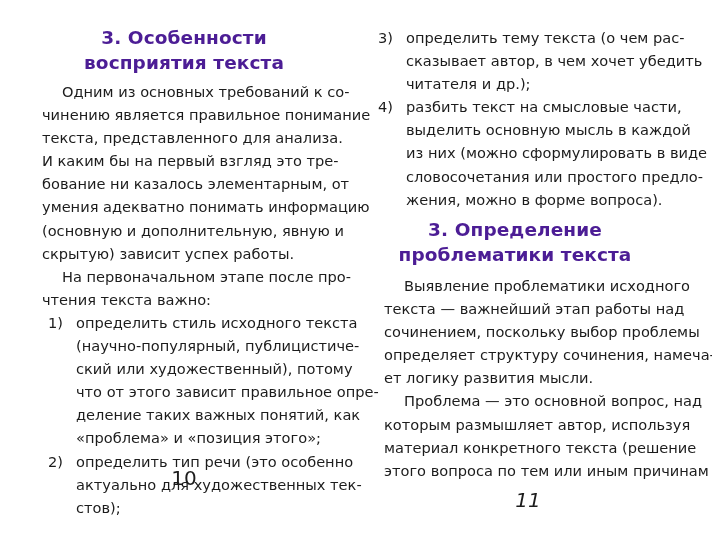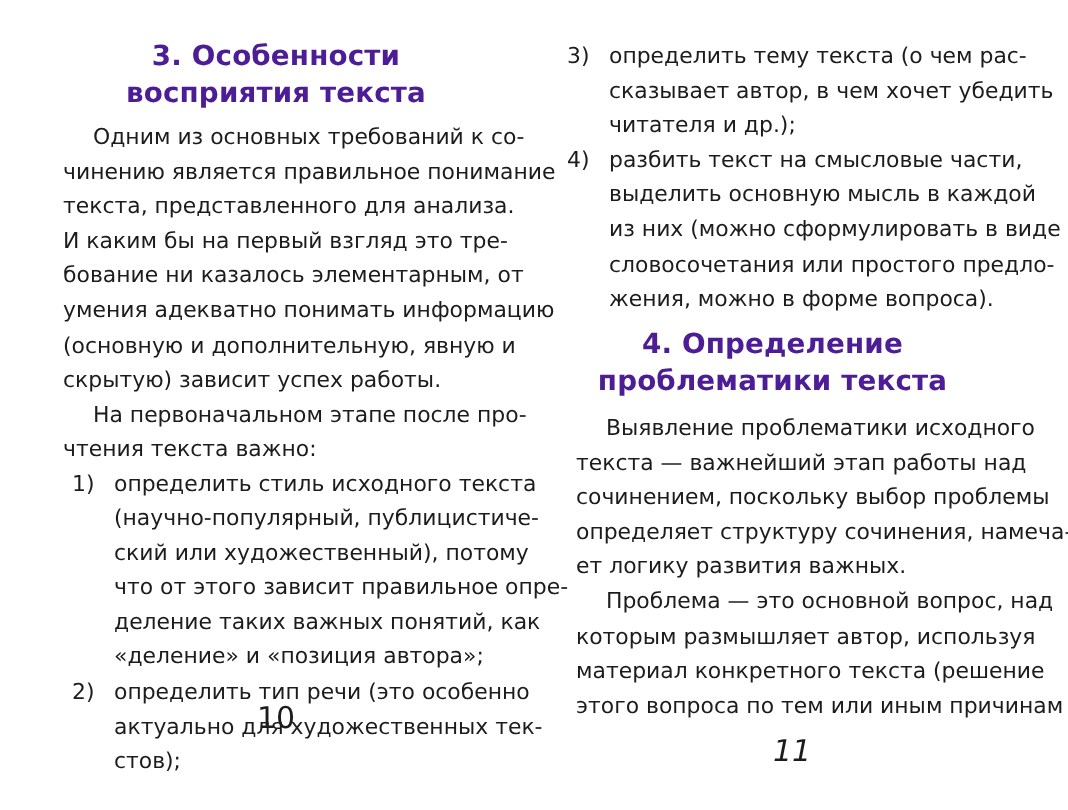--- a/index.html
+++ b/index.html
@@ -36,21 +36,21 @@
     <div class="line ind">На первоначальном этапе после про-</div>
     <div class="line last">чтения текста важно:</div>
 
     <div class="li">
       <span class="num line">1)</span>
       <div class="line">определить стиль исходного текста</div>
       <div class="line">(научно-популярный, публицистиче-</div>
       <div class="line">ский или художественный), потому</div>
       <div class="line">что от этого зависит правильное опре-</div>
       <div class="line">деление таких важных понятий, как</div>
-      <div class="line last">«деление» и «позиция автора»;</div>
+      <div class="line last">«проблема» и «позиция этого»;</div>
     </div>
     <div class="li">
       <span class="num line">2)</span>
       <div class="line">определить тип речи (это особенно</div>
       <div class="line">актуально для художественных тек-</div>
       <div class="line last">стов);</div>
     </div>
   </div>
   <div class="pagenum" style="top:466px; left:122px;">10</div>
 </div>
@@ -66,28 +66,28 @@
     <div class="li">
       <span class="num line" style="left:-6px;">4)</span>
       <div class="line" style="margin-left:-12px;">разбить текст на смысловые части,</div>
       <div class="line" style="margin-left:-12px;">выделить основную мысль в каждой</div>
       <div class="line" style="margin-left:-12px;">из них (можно сформулировать в виде</div>
       <div class="line" style="margin-left:-12px;">словосочетания или простого предло-</div>
       <div class="line last" style="margin-left:-12px;">жения, можно в форме вопроса).</div>
     </div>
   </div>
   <div style="position:absolute; top:217px; left:-14px; width:290px;">
-    <div class="title">4. Определение</div>
+    <div class="title">3. Определение</div>
     <div class="title">проблематики текста</div>
   </div>
   <div style="position:absolute; top:274px; left:0; width:288px;">
     <div class="line ind">Выявление проблематики исходного</div>
     <div class="line">текста — важнейший этап работы над</div>
     <div class="line">сочинением, поскольку выбор проблемы</div>
     <div class="line">определяет структуру сочинения, намеча-</div>
-    <div class="line last">ет логику развития важных.</div>
+    <div class="line last">ет логику развития мысли.</div>
     <div class="line ind">Проблема — это основной вопрос, над</div>
     <div class="line">которым размышляет автор, используя</div>
     <div class="line">материал конкретного текста (решение</div>
     <div class="line">этого вопроса по тем или иным причинам</div>
   </div>
   <div class="pagenum" style="top:488px; left:124px;font-style:italic;">11</div>
 </div>
 
 </body></html>

